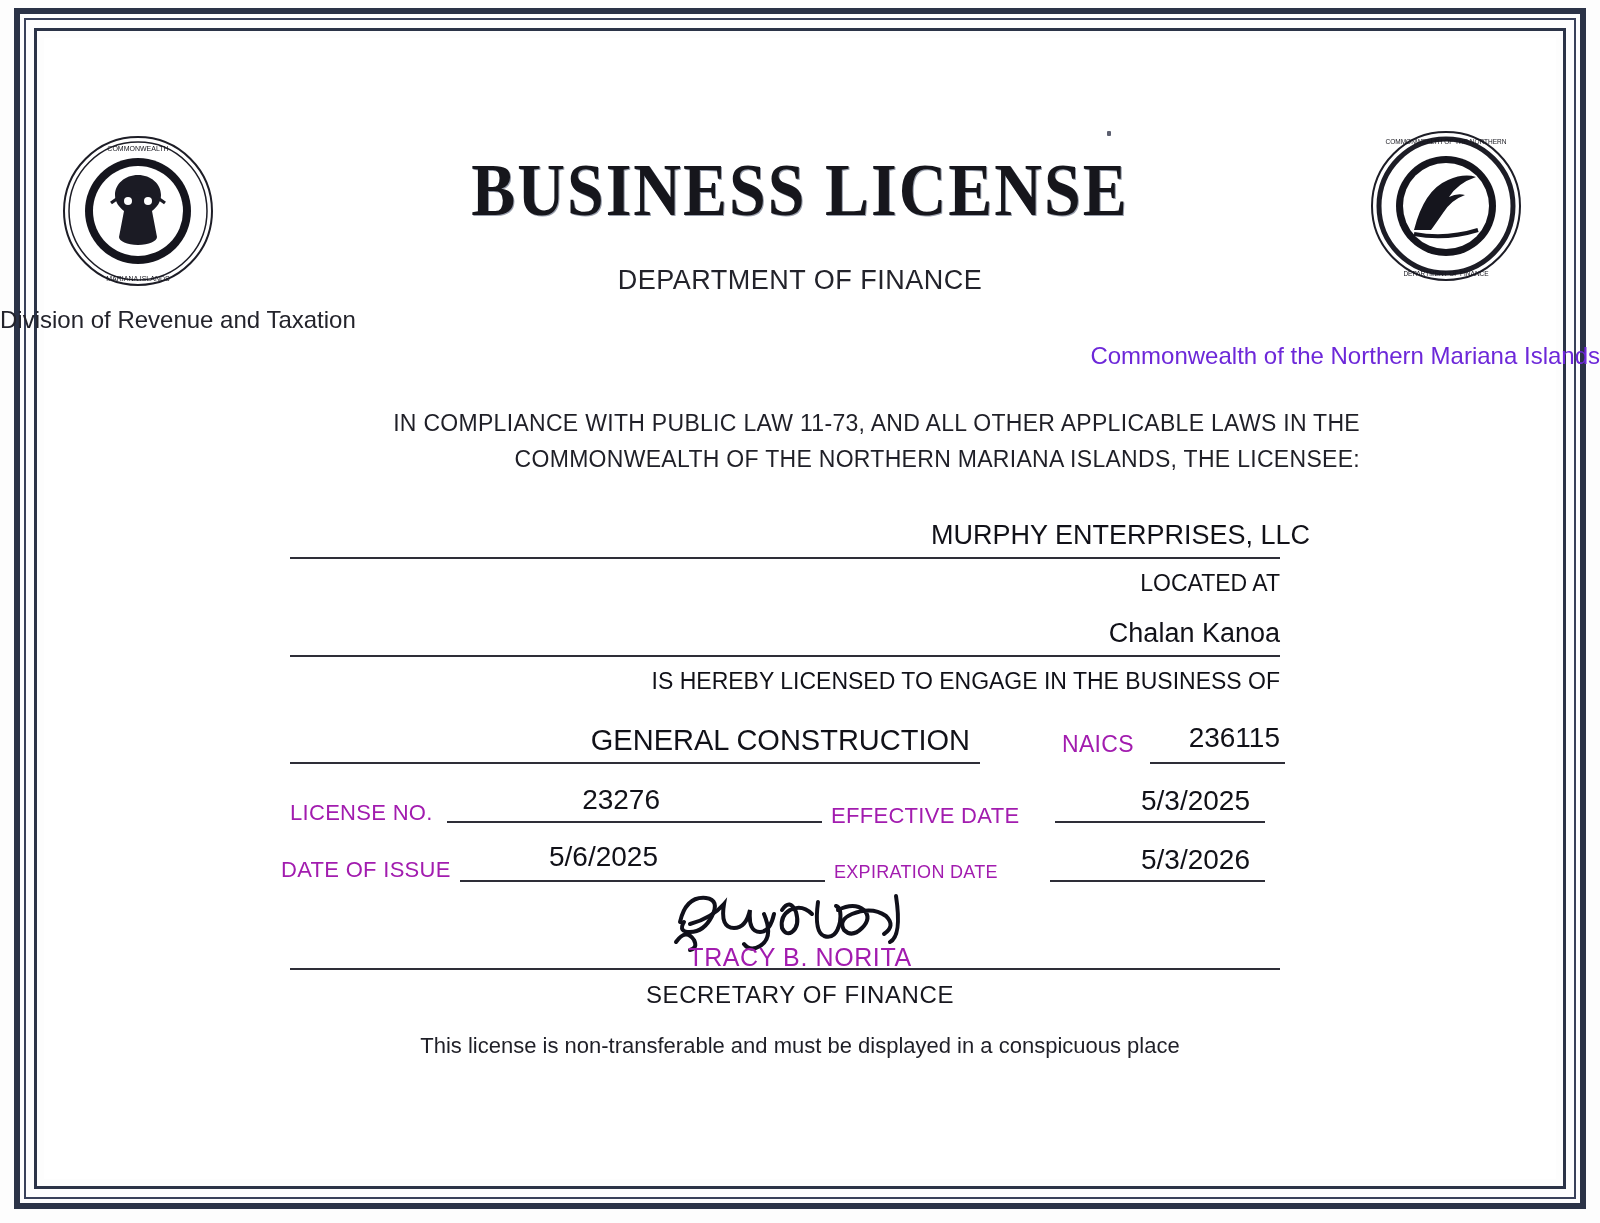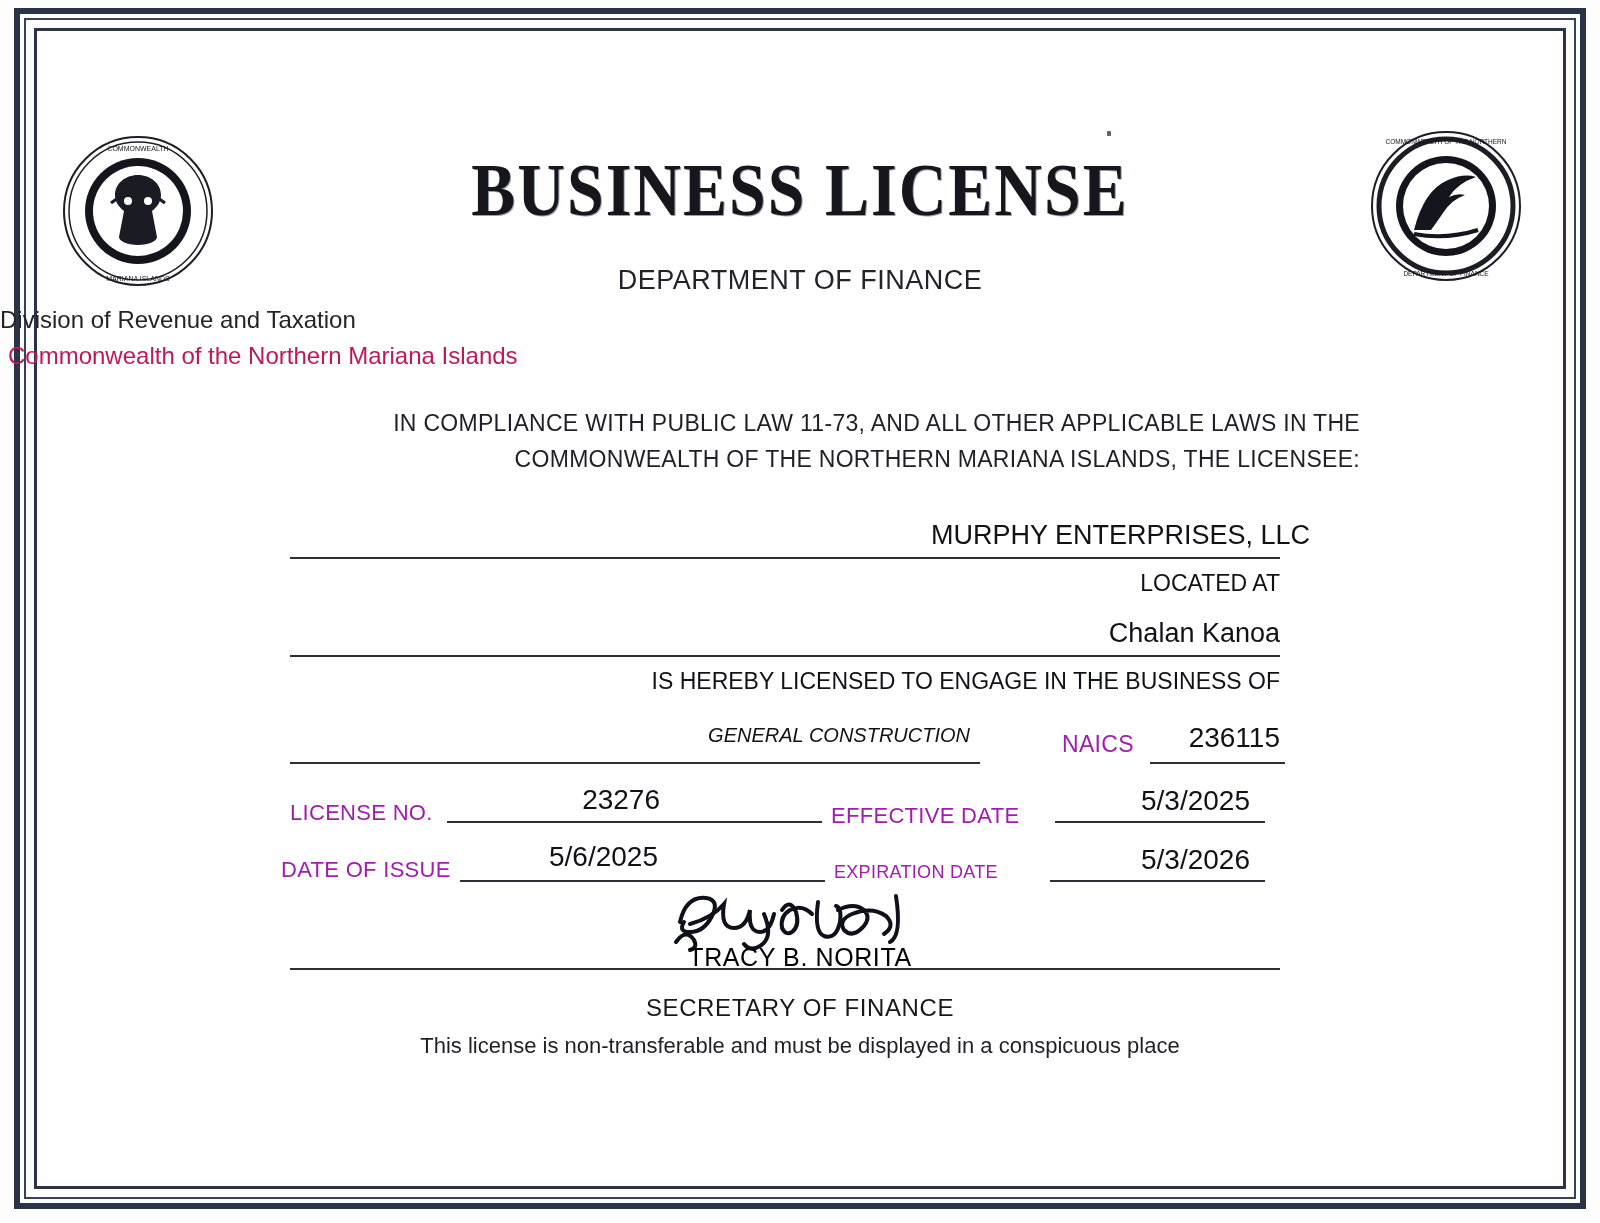--- a/index.html
+++ b/index.html
@@ -84,23 +84,23 @@
     left: 0; right: 0;
     top: 306px;
     text-align: left;
     font-size: 24px;
     color: #23232b;
   }
   .commonwealth {
     position: absolute;
     left: 8px; right: 0;
     top: 342px;
-    text-align: left;
+    text-align: right;
     font-size: 24px;
-    color: #be185d;
+    color: #6d28d9;
   }
   .compliance {
     position: absolute;
     left: 240px; right: 240px;
     top: 405px;
     text-align: right;
     font-size: 23px;
     line-height: 36px;
     letter-spacing: 0.3px;
     color: #1f1f27;
@@ -147,22 +147,21 @@
 
   .hereby {
     left: 290px; right: 320px;
     top: 668px;
     font-size: 23px;
   }
 
   .business-value {
     left: 290px; width: 680px;
     top: 724px;
-    font-size: 20px;
-    font-style: italic;
+    font-size: 29px;
   }
   .rule-business { left: 290px; width: 690px; top: 762px; }
 
   .naics-label { left: 1062px; top: 731px; font-size: 23px; }
   .naics-value { left: 1160px; width: 120px; top: 722px; font-size: 28px; }
   .rule-naics { left: 1150px; width: 135px; top: 762px; }
 
   .license-no-label { left: 290px; top: 800px; font-size: 22px; }
   .license-no-value { left: 470px; width: 190px; top: 784px; font-size: 28px; }
   .rule-license-no { left: 447px; width: 375px; top: 821px; }
@@ -189,31 +188,30 @@
   }
   .rule-signature { left: 290px; right: 320px; top: 968px; }
 
   .secretary-name {
     position: absolute;
     left: 0; right: 0;
     top: 943px;
     text-align: center;
     font-size: 25px;
     letter-spacing: 0.6px;
-    color: #000000;
+    color: #a21caf;
   }
   .secretary-title {
     position: absolute;
     left: 0; right: 0;
     top: 981px;
     text-align: center;
     font-size: 24px;
     letter-spacing: 0.6px;
     color: #17171e;
-    margin-top: 13px;
   }
   .footnote {
     position: absolute;
     left: 0; right: 0;
     top: 1033px;
     text-align: center;
     font-size: 22px;
     color: #1f1f27;
   }
   .speck {

